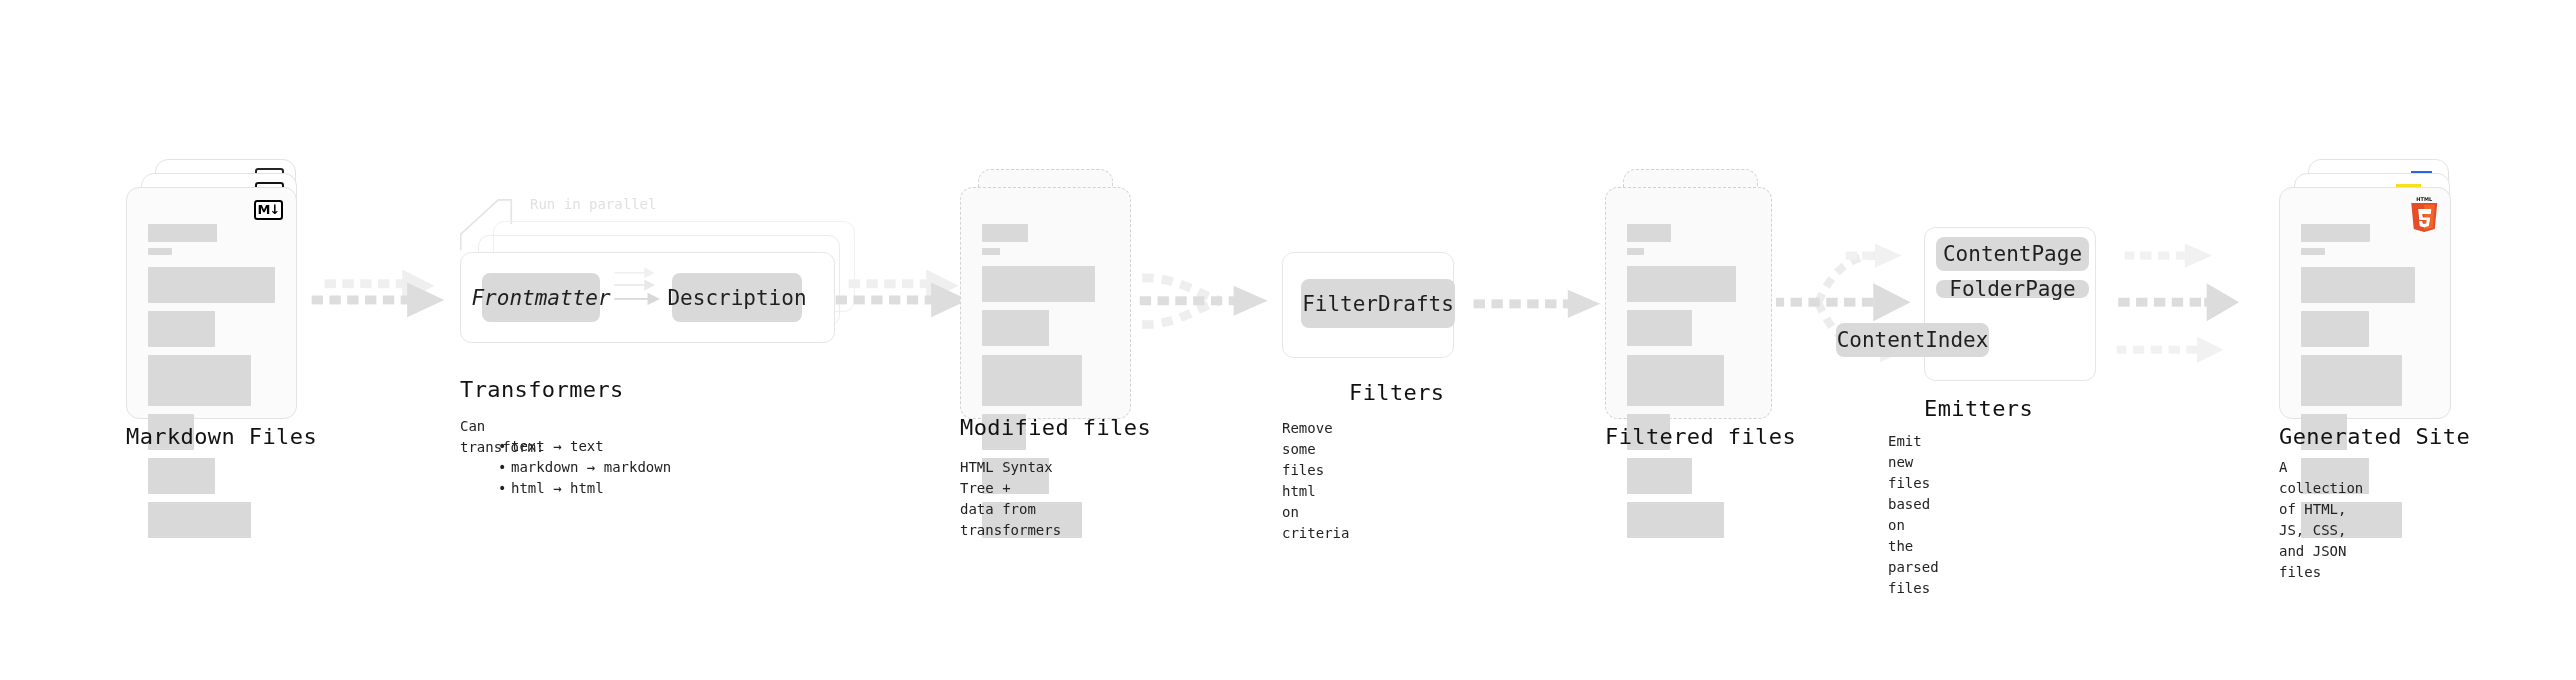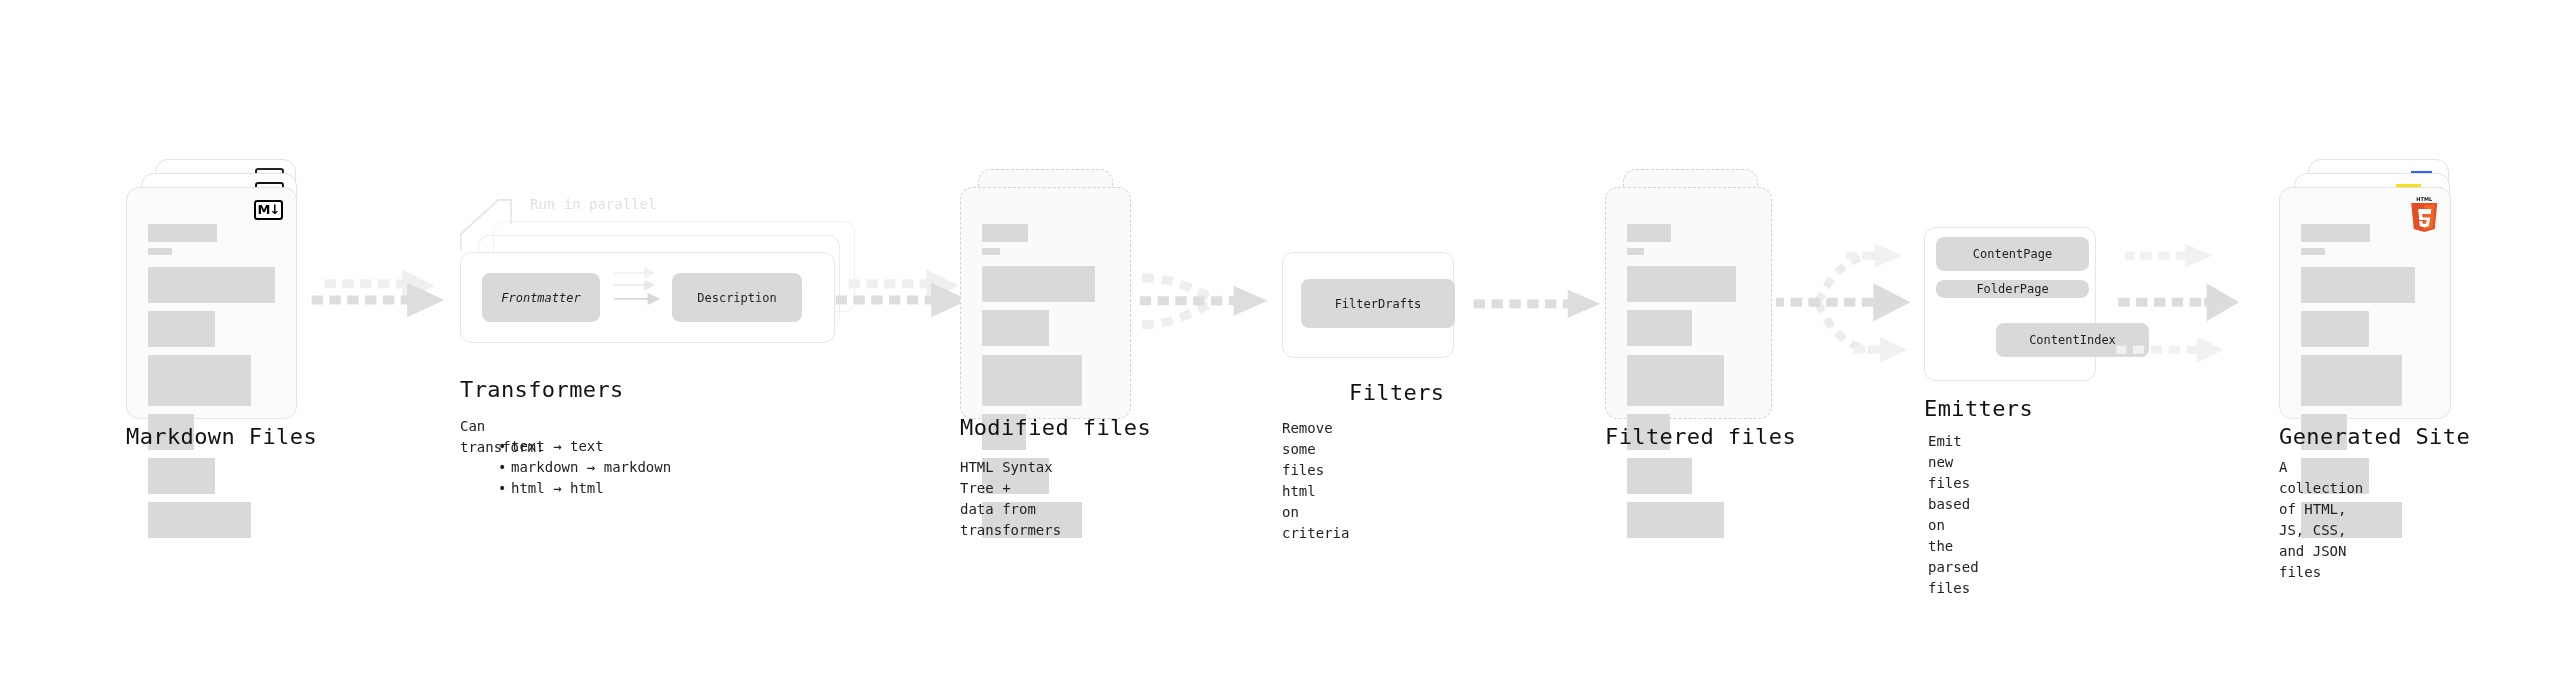--- a/index.html
+++ b/index.html
@@ -99,21 +99,21 @@
   .groupbox.ghost2 { border-color: #f0f0f0; background: transparent; }
   .groupbox.ghost1 { border-color: #ececec; background: transparent; }
 
   .pill {
     position: absolute;
     background: #d9d9d9;
     border-radius: 8.1px;
     display: flex;
     align-items: center;
     justify-content: center;
-    font-size: 12px;
+    font-size: 21px;
     color: #1f1f1f;
     box-sizing: border-box;
     white-space: nowrap;
   }
   .pill.ghost2 { background: #ededed; color: transparent; }
   .pill.ghost1 { background: #e4e4e4; color: transparent; }
 
   
   .caption-title {
     position: absolute;
@@ -375,23 +375,23 @@
           <rect x="106" y="86" width="14" height="11"></rect>
         <polygon points="120,68 166,91.5 120,115"></polygon>
       </g>
     </svg>
   </div>
 
   <div class="node">
     <div class="groupbox" style="left:1924px; top:227px; width:172px; height:154px;"></div>
     <div class="pill" style="left:1936px; top:237px; width:153px; height:34px;">ContentPage</div>
     <div class="pill" style="left:1936px; top:280px; width:153px; height:18px;">FolderPage</div>
-    <div class="pill" style="left:1996px; top:323px; width:153px; height:34px;">ContentIndex</div>
+    <div class="pill" style="left:1836px; top:323px; width:153px; height:34px;">ContentIndex</div>
     <div class="caption-title" style="left:1924px; top:396px;">Emitters</div>
-    <div class="caption-sub" style="left:1928px; top:431px;">Emit new files based on
+    <div class="caption-sub" style="left:1888px; top:431px;">Emit new files based on
 the parsed files</div>
   </div>
 
   <div class="node" style="left:2113px; top:228px;">
     <svg width="163" height="146" viewBox="0 0 200 180">
       <g fill="#f1f1f1">
         <rect x="14" y="29" width="12" height="10"></rect>
           <rect x="33" y="29" width="14" height="10"></rect>
         <rect x="55" y="29" width="14" height="10"></rect>
           <rect x="77" y="29" width="14" height="10"></rect>

